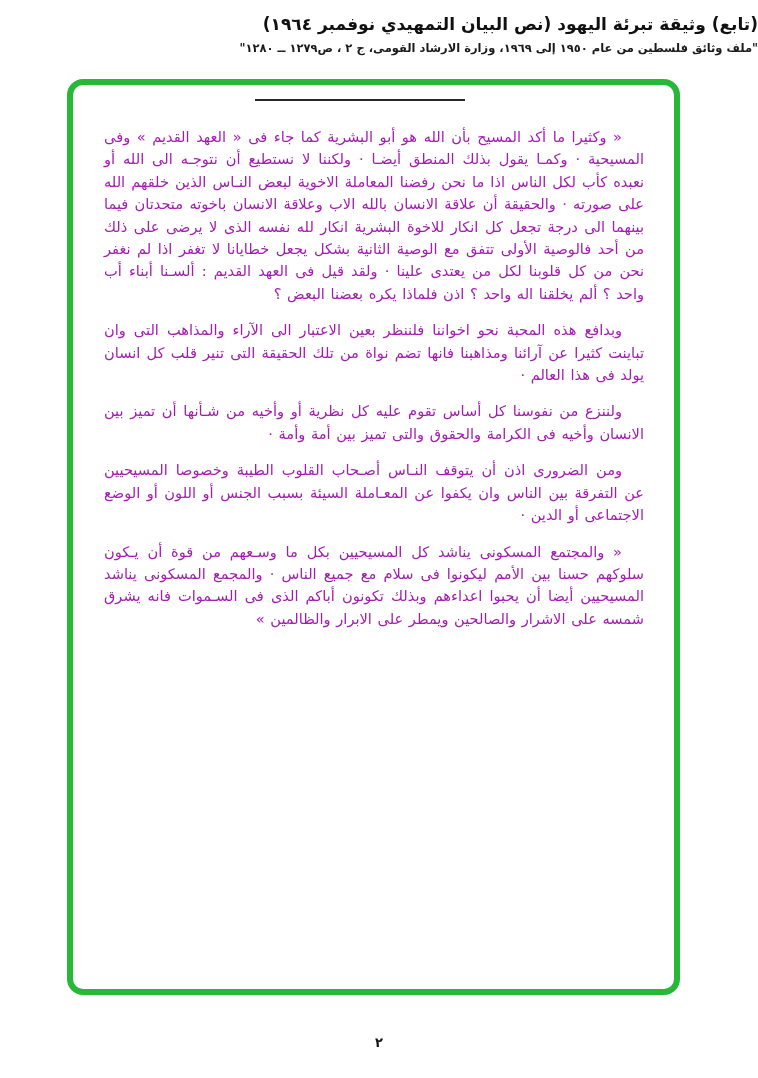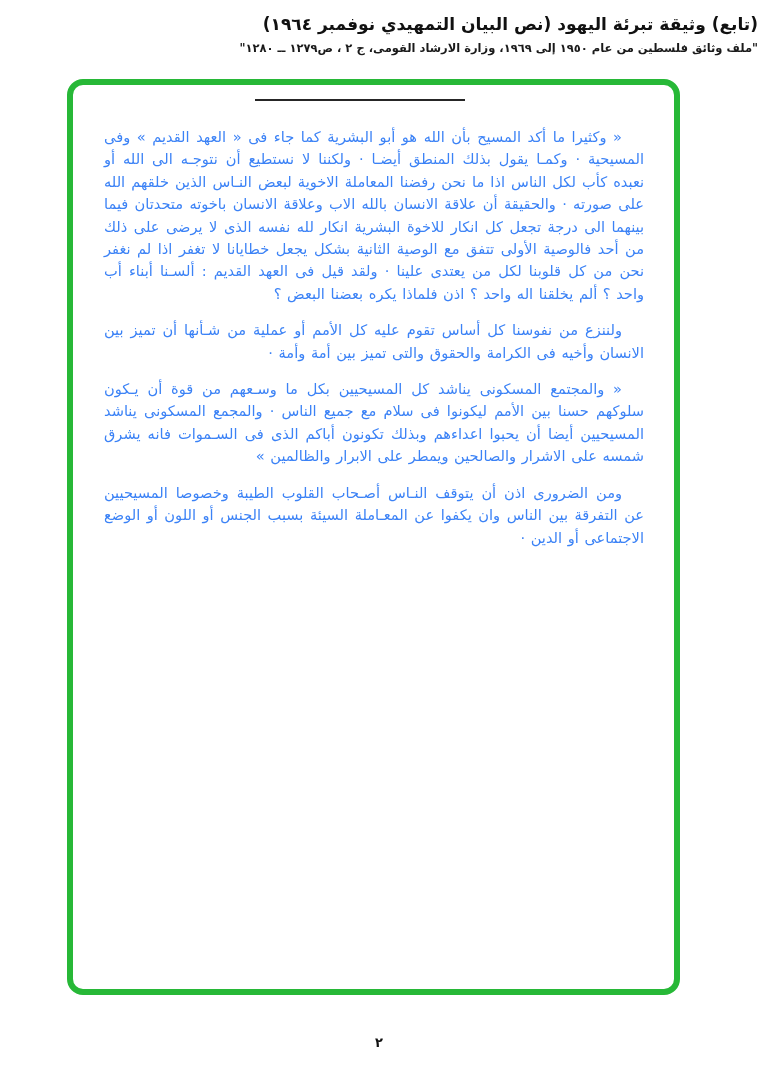--- a/index.html
+++ b/index.html
@@ -49,21 +49,21 @@
   
   .content {
     position: absolute;
     top: 41px;
     right: 30px;
     left: 31px;
     direction: rtl;
     text-align: justify;
     font-size: 14.6px;
     line-height: 22.4px;
-    color: #3b82f6;
+    color: #a21caf;
     word-spacing: 1px;
   }
   .content p {
     margin: 0 0 14px 0;
     text-indent: 22px;
   }
   
   .divider {
     width: 210px;
     height: 2px;
@@ -87,20 +87,21 @@
 <body>
 
 <div class="header">
   <div class="header-title">(تابع) وثيقة تبرئة اليهود (نص البيان التمهيدي نوفمبر ١٩٦٤)</div>
   <div class="header-source">"ملف وثائق فلسطين من عام ١٩٥٠ إلى ١٩٦٩، وزارة الارشاد القومى، ج ٢ ، ص١٢٧٩ ــ ١٢٨٠"</div>
 </div>
 
 <div class="frame">
   <div class="content">
       <p>« وكثيرا ما أكد المسيح بأن الله هو أبو البشرية كما جاء فى « العهد القديم » وفى المسيحية · وكمـا يقول بذلك المنطق أيضـا · ولكننا لا نستطيع أن نتوجـه الى الله أو نعبده كأب لكل الناس اذا ما نحن رفضنا المعاملة الاخوية لبعض النـاس الذين خلقهم الله على صورته · والحقيقة أن علاقة الانسان بالله الاب وعلاقة الانسان باخوته متحدتان فيما بينهما الى درجة تجعل كل انكار للاخوة البشرية انكار لله نفسه الذى لا يرضى على ذلك من أحد فالوصية الأولى تتفق مع الوصية الثانية بشكل يجعل خطايانا لا تغفر اذا لم نغفر نحن من كل قلوبنا لكل من يعتدى علينا · ولقد قيل فى العهد القديم : ألسـنا أبناء أب واحد ؟ ألم يخلقنا اله واحد ؟ اذن فلماذا يكره بعضنا البعض ؟</p>
-      <p>ولننزع من نفوسنا كل أساس تقوم عليه كل الأمم أو عملية من شـأنها أن تميز بين الانسان وأخيه فى الكرامة والحقوق والتى تميز بين أمة وأمة ·</p>
+      <p>وبدافع هذه المحبة نحو اخواننا فلننظر بعين الاعتبار الى الآراء والمذاهب التى وان تباينت كثيرا عن آرائنا ومذاهبنا فانها تضم نواة من تلك الحقيقة التى تنير قلب كل انسان يولد فى هذا العالم ·</p>
+      <p>ولننزع من نفوسنا كل أساس تقوم عليه كل نظرية أو وأخيه من شـأنها أن تميز بين الانسان وأخيه فى الكرامة والحقوق والتى تميز بين أمة وأمة ·</p>
+      <p>ومن الضرورى اذن أن يتوقف النـاس أصـحاب القلوب الطيبة وخصوصا المسيحيين عن التفرقة بين الناس وان يكفوا عن المعـاملة السيئة بسبب الجنس أو اللون أو الوضع الاجتماعى أو الدين ·</p>
       <p>« والمجتمع المسكونى يناشد كل المسيحيين بكل ما وسـعهم من قوة أن يـكون سلوكهم حسنا بين الأمم ليكونوا فى سلام مع جميع الناس · والمجمع المسكونى يناشد المسيحيين أيضا أن يحبوا اعداءهم وبذلك تكونون أباكم الذى فى السـموات فانه يشرق شمسه على الاشرار والصالحين ويمطر على الابرار والظالمين »</p>
-      <p>ومن الضرورى اذن أن يتوقف النـاس أصـحاب القلوب الطيبة وخصوصا المسيحيين عن التفرقة بين الناس وان يكفوا عن المعـاملة السيئة بسبب الجنس أو اللون أو الوضع الاجتماعى أو الدين ·</p>
     </div>
   <div class="divider"></div>
 </div>
 
 <div class="page-number">٢</div>
 
 </body></html>

